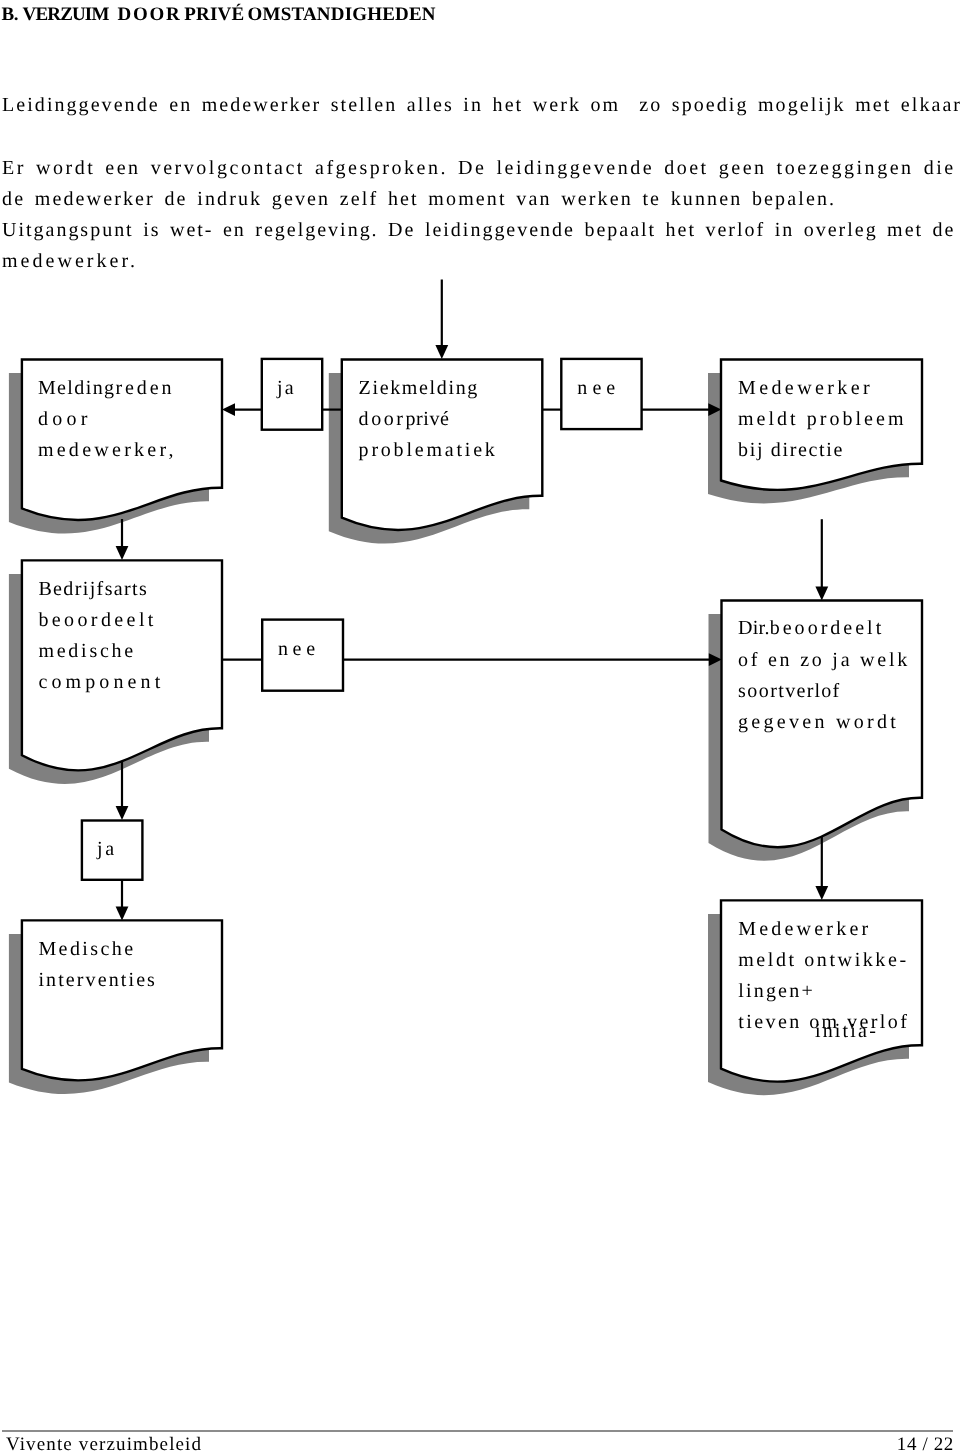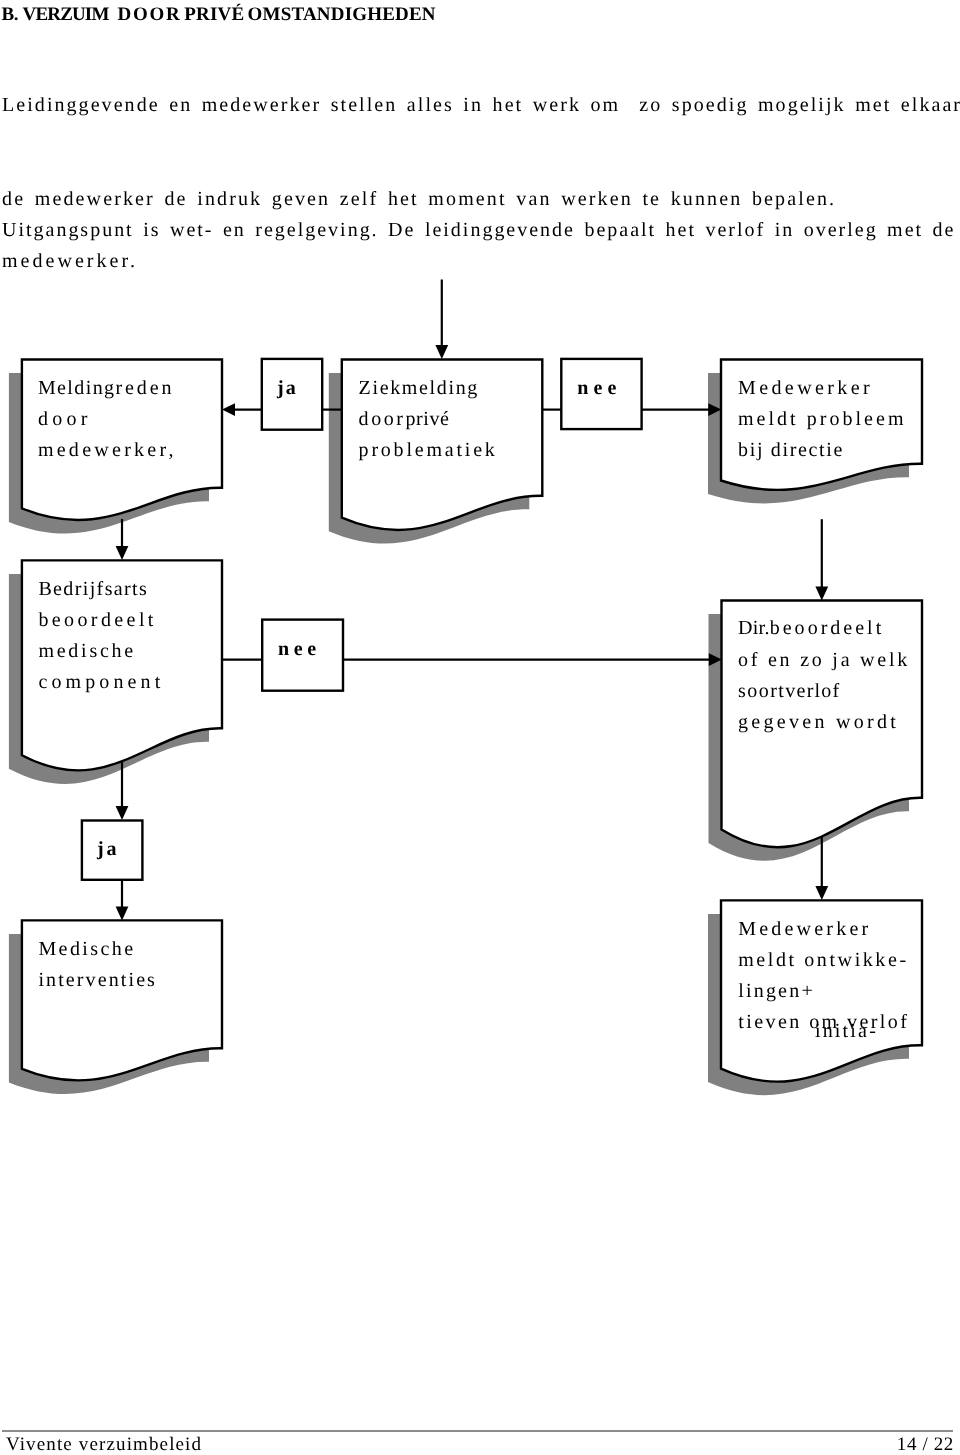--- a/index.html
+++ b/index.html
@@ -13,21 +13,21 @@
   .hw{position:absolute;top:0;white-space:pre;}
 
   .bodyline{position:absolute;left:2px;font-size:20px;white-space:pre;line-height:1;}
 
   svg.flow{position:absolute;left:0;top:0;width:960px;height:1455px;overflow:visible;}
 
   .nodetext{position:absolute;font-size:20px;white-space:nowrap;line-height:31.2px;}
   .nline{white-space:nowrap;height:31.2px;}
   .nline.split{display:flex;justify-content:flex-start;}
   .edgelabel{position:absolute;font-size:20px;white-space:nowrap;line-height:1;
-             text-align:center;font-weight:bold;}
+             text-align:center;}
 
   #footrule{position:absolute;left:1.9px;top:1430.1px;width:951.1px;height:1.6px;
             background:#8c8c8c;}
   #footleft{position:absolute;left:6px;top:1434.7px;font-size:19px;
             white-space:nowrap;line-height:1;letter-spacing:1.13px;}
   #footright{position:absolute;left:896.8px;top:1435.3px;font-size:19px;white-space:nowrap;
              line-height:1;letter-spacing:0.62px;}
 </style>
 </head>
 <body>
@@ -36,20 +36,21 @@
 
   <div id="heading">
     <span class="hw" style="left:1.6px;letter-spacing:-0.55px;">B.</span>
     <span class="hw" style="left:22.6px;letter-spacing:-0.85px;">VERZUIM</span>
     <span class="hw" style="left:117.5px;letter-spacing:1.75px;">DOOR</span>
     <span class="hw" style="left:184.3px;letter-spacing:0.2px;">PRIVÉ</span>
     <span class="hw" style="left:247.6px;letter-spacing:0.19px;">OMSTANDIGHEDEN</span>
   </div>
 
   <div class="bodyline" style="top:95.1px;letter-spacing:2.057px;word-spacing:2.5px;">Leidinggevende en medewerker stellen alles in het werk om  zo spoedig mogelijk met elkaar</div>
+  <div class="bodyline" style="top:157.6px;letter-spacing:2.530px;word-spacing:2.5px;">Er wordt een vervolgcontact afgesproken. De leidinggevende doet geen toezeggingen die</div>
   <div class="bodyline" style="top:220.1px;letter-spacing:1.991px;word-spacing:2.5px;">Uitgangspunt is wet- en regelgeving. De leidinggevende bepaalt het verlof in overleg met de</div>
   <div class="bodyline" style="top:188.8px;letter-spacing:2.126px;word-spacing:2.5px;">de medewerker de indruk geven zelf het moment van werken te kunnen bepalen.</div>
   <div class="bodyline" style="top:251.3px;letter-spacing:3.025px;word-spacing:2.5px;">medewerker.</div>
 
   <svg class="flow" viewBox="0 0 960 1455">
 
     <g class="shadows" fill="#808080" stroke="none">
       <path d="M21.9 359.5 H222.0 V487.8 C152.0 486.6 109.7 543.8 21.9 508.4 Z" transform="translate(-13,13.5)"></path>
       <path d="M341.8 359.5 H542.3 V495.8 C472.1 494.6 429.8 555.3 341.8 517.7 Z" transform="translate(-13,13.5)"></path>
       <path d="M721.0 359.5 H922.0 V463.8 C851.6 462.9 809.2 509.3 721.0 480.5 Z" transform="translate(-13,13.5)"></path>

